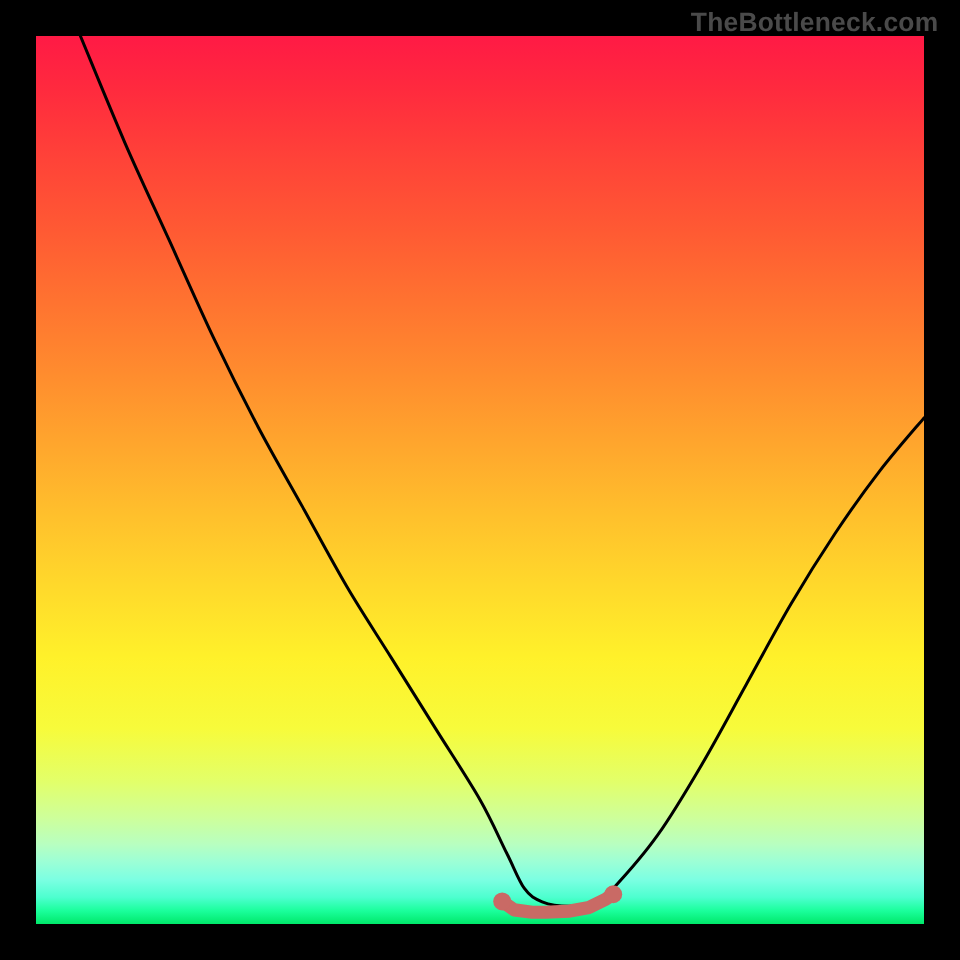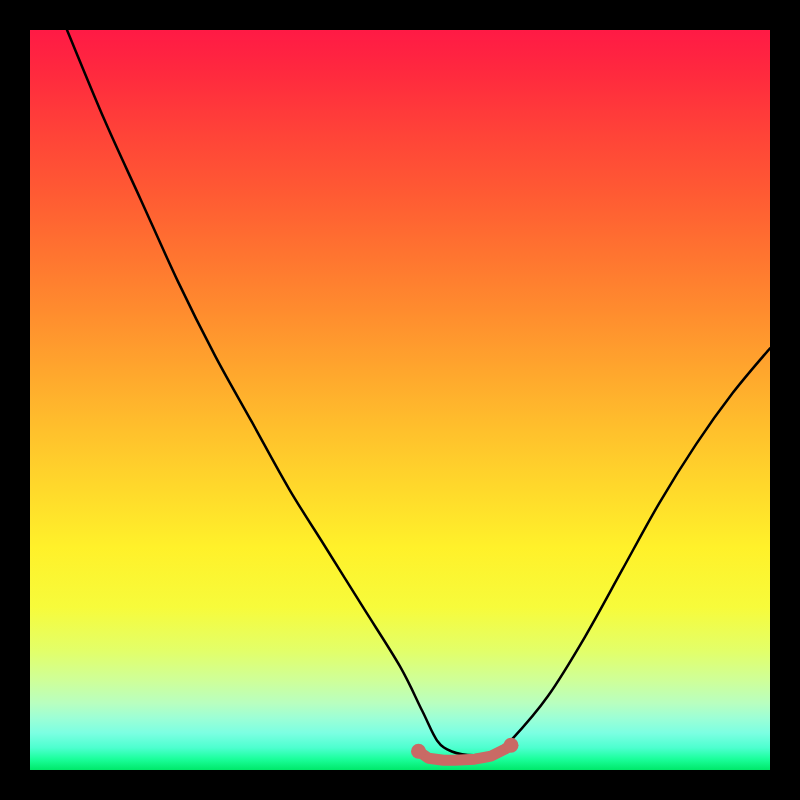--- a/index.html
+++ b/index.html
@@ -62,20 +62,21 @@
     top: 0;
     width: 740px;
     height: 740px;
     z-index: 2;
   }
 </style>
 </head>
 <body>
 
 <div class="container">
+  <div class="watermark">TheBottleneck.com</div>
   <div class="plot-area">
 
     <svg class="curve" viewBox="0 0 740 740" preserveAspectRatio="none">
       <path id="curve-path" fill="none" stroke="#000" stroke-width="2.5" stroke-linecap="round" stroke-linejoin="round" d="M 37 0 C 43.2 14.8, 61.7 60.4, 74.0 88.8 C 86.3 117.2, 98.7 143.1, 111.0 170.2 C 123.3 197.3, 135.7 225.7, 148.0 251.6 C 160.3 277.5, 172.7 302.2, 185.0 325.6 C 197.3 349.0, 209.7 370.0, 222.0 392.2 C 234.3 414.4, 246.7 437.8, 259.0 458.8 C 271.3 479.8, 283.7 498.3, 296.0 518.0 C 308.3 537.7, 320.7 557.5, 333.0 577.2 C 345.3 596.9, 360.1 619.1, 370.0 636.4 C 379.9 653.7, 386.0 668.5, 392.2 680.8 C 398.4 693.1, 402.1 703.6, 407.0 710.4 C 411.9 717.2, 415.6 719.0, 421.8 721.5 C 428.0 724.0, 436.6 725.2, 444.0 725.2 C 451.4 725.2, 460.0 724.0, 466.2 721.5 C 472.4 719.0, 472.4 719.6, 481.0 710.4 C 489.6 701.1, 505.7 683.3, 518.0 666.0 C 530.3 648.7, 542.7 627.8, 555.0 606.8 C 567.3 585.8, 579.7 562.4, 592.0 540.2 C 604.3 518.0, 616.7 494.6, 629.0 473.6 C 641.3 452.6, 653.7 432.9, 666.0 414.4 C 678.3 395.9, 690.7 378.6, 703.0 362.6 C 715.3 346.6, 733.8 325.6, 740.0 318.2"></path>
     </svg>
 
     <svg class="salmon" viewBox="0 0 740 740" preserveAspectRatio="none">
       <path id="salmon-path" fill="none" stroke="#c96a65" stroke-width="11" stroke-linecap="round" stroke-linejoin="round" d="M 388.5 721.2 L 398.5 728.2 L 413.5 730.2 L 424.8 730.2 L 444.8 729.2 L 461.0 726.2 L 475.0 719.2 L 481.0 715.2"></path>
       <circle id="salmon-dot-left" r="7.5" fill="#c96a65" cx="388.5" cy="721.2"></circle>
       <circle id="salmon-dot-right" r="7.5" fill="#c96a65" cx="481.0" cy="715.2"></circle>

